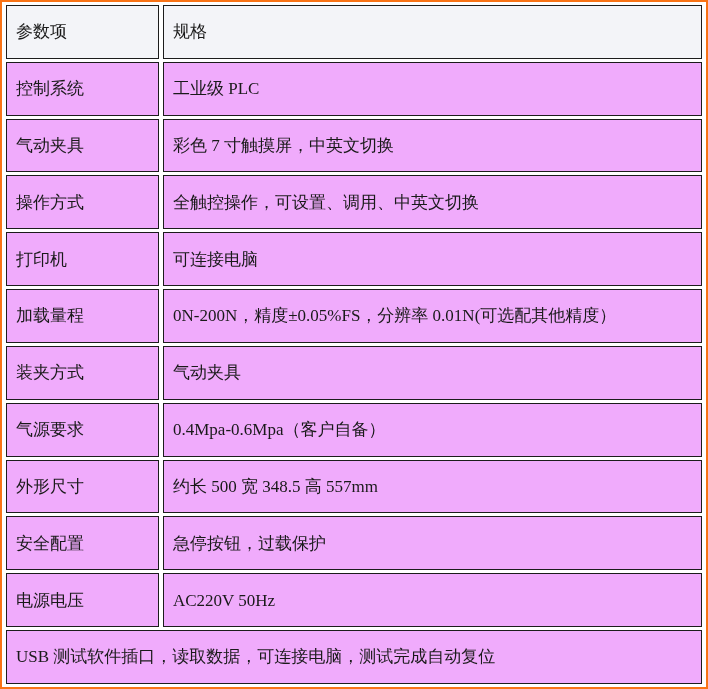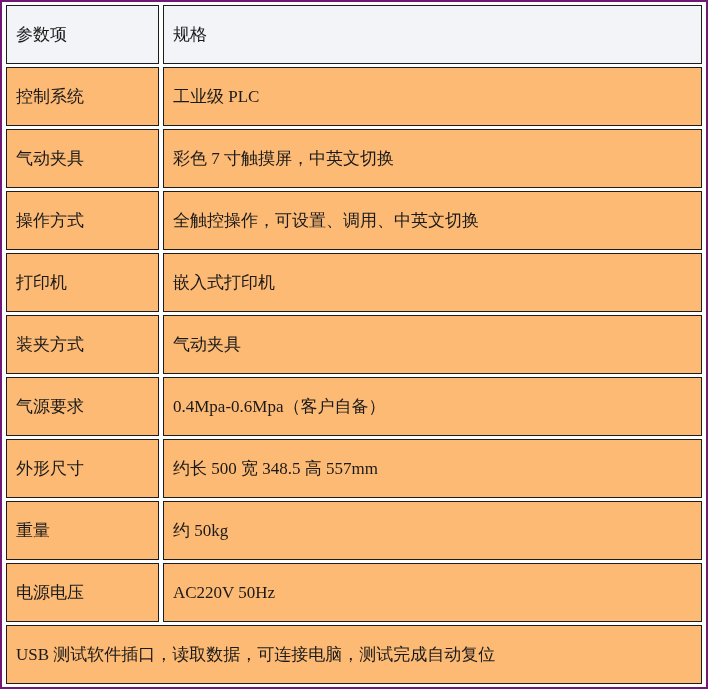--- a/index.html
+++ b/index.html
@@ -13,30 +13,30 @@
       overflow: hidden;
       background: #ffffff;
     }
     table.spec-table {
       width: 708px;
       height: 689px;
       box-sizing: border-box;
       table-layout: fixed;
       border-collapse: separate;
       border-spacing: 4px 3px;
-      border: 2px solid #701a75;
+      border: 2px solid #f97316;
       background: #ffffff;
       font-family: "Liberation Serif", "DejaVu Serif", serif;
       font-size: 17px;
       color: #1a1a1a;
       line-height: 1.25;
     }
     table.spec-table td {
       border: 1px solid #1c1c1c;
-      background: #fdba74;
+      background: #f0abfc;
       vertical-align: middle;
       padding: 2px 8px 2px 9px;
       overflow: hidden;
       white-space: nowrap;
     }
     table.spec-table tr.header-row td {
       background: #f3f4f8;
     }
     td.col-param {
       width: 134px;
@@ -64,37 +64,41 @@
       <tr>
         <td class="col-param">气动夹具</td>
         <td>彩色 7 寸触摸屏，中英文切换</td>
       </tr>
       <tr>
         <td class="col-param">操作方式</td>
         <td>全触控操作，可设置、调用、中英文切换</td>
       </tr>
       <tr>
         <td class="col-param">打印机</td>
-        <td>嵌入式打印机</td>
+        <td>可连接电脑</td>
+      </tr>
+      <tr>
+        <td class="col-param">加载量程</td>
+        <td>0N-200N，精度±0.05%FS，分辨率 0.01N(可选配其他精度）</td>
       </tr>
       <tr>
         <td class="col-param">装夹方式</td>
         <td>气动夹具</td>
       </tr>
       <tr>
         <td class="col-param">气源要求</td>
         <td>0.4Mpa-0.6Mpa（客户自备）</td>
       </tr>
       <tr>
         <td class="col-param">外形尺寸</td>
         <td>约长 500 宽 348.5 高 557mm</td>
       </tr>
       <tr>
-        <td class="col-param">重量</td>
-        <td>约 50kg</td>
+        <td class="col-param">安全配置</td>
+        <td>急停按钮，过载保护</td>
       </tr>
       <tr>
         <td class="col-param">电源电压</td>
         <td>AC220V 50Hz</td>
       </tr>
 
       <tr>
         <td class="footer-cell" colspan="2">USB 测试软件插口，读取数据，可连接电脑，测试完成自动复位</td>
       </tr>
     </tbody>

